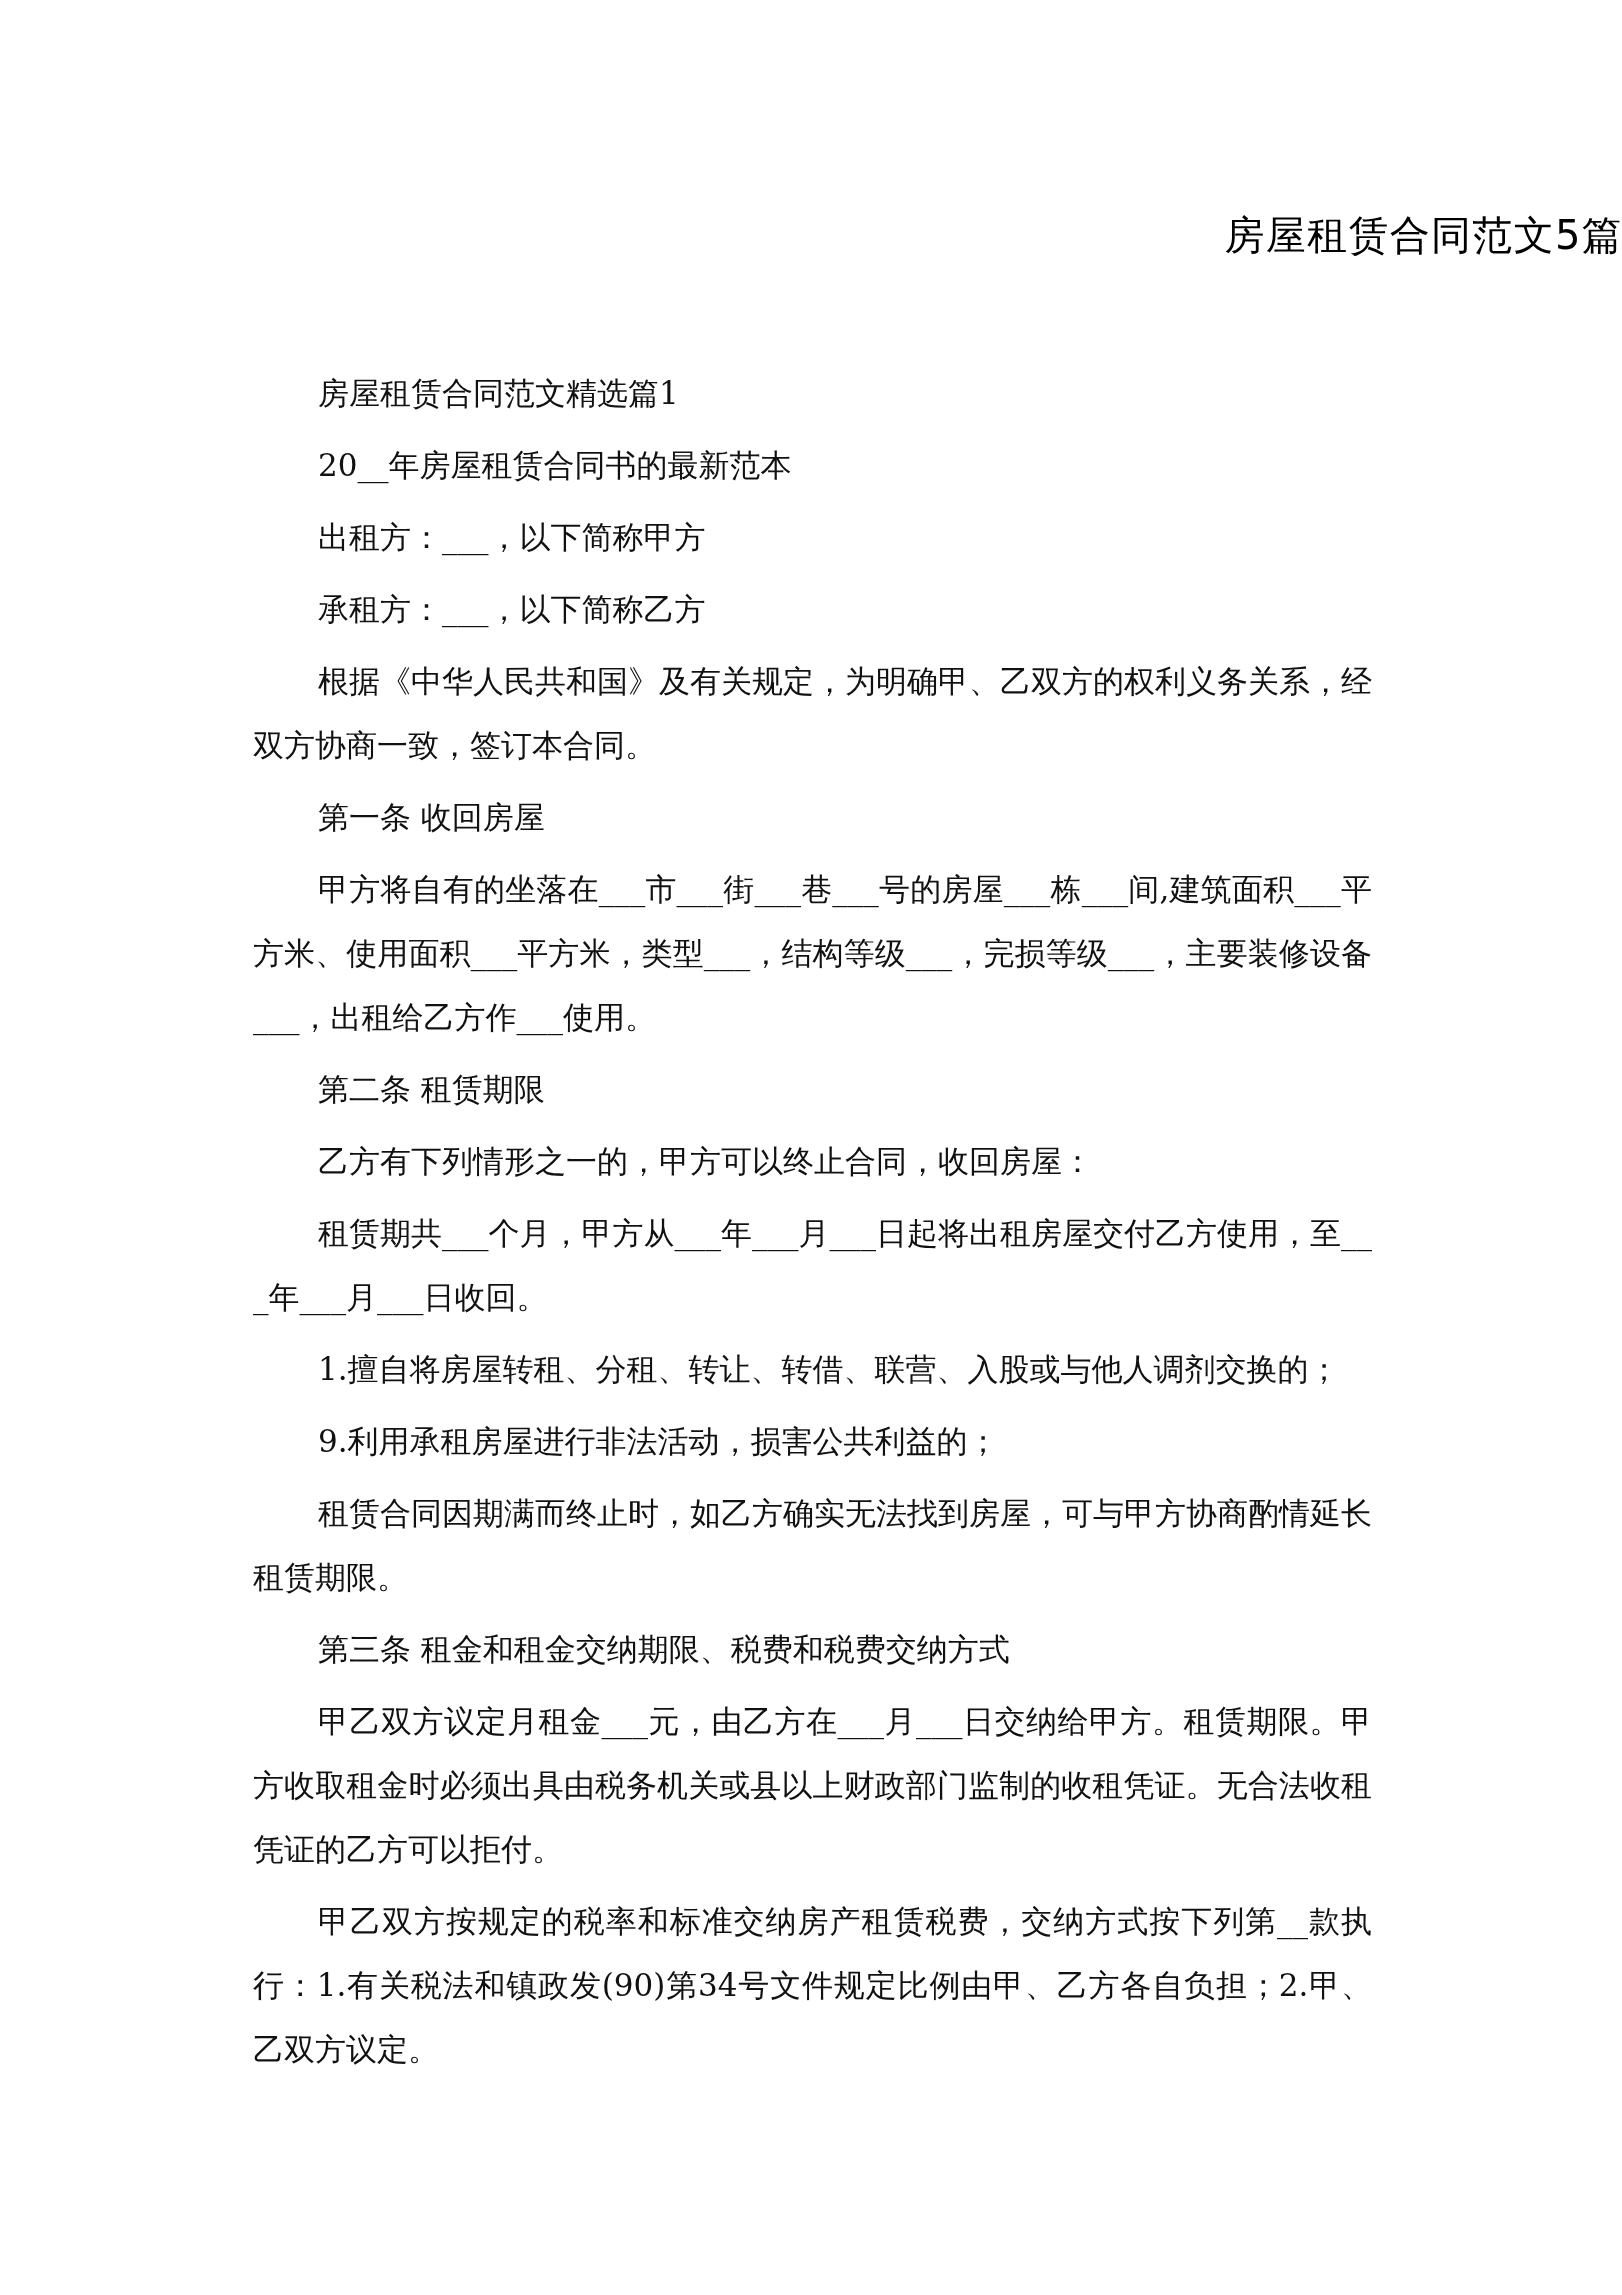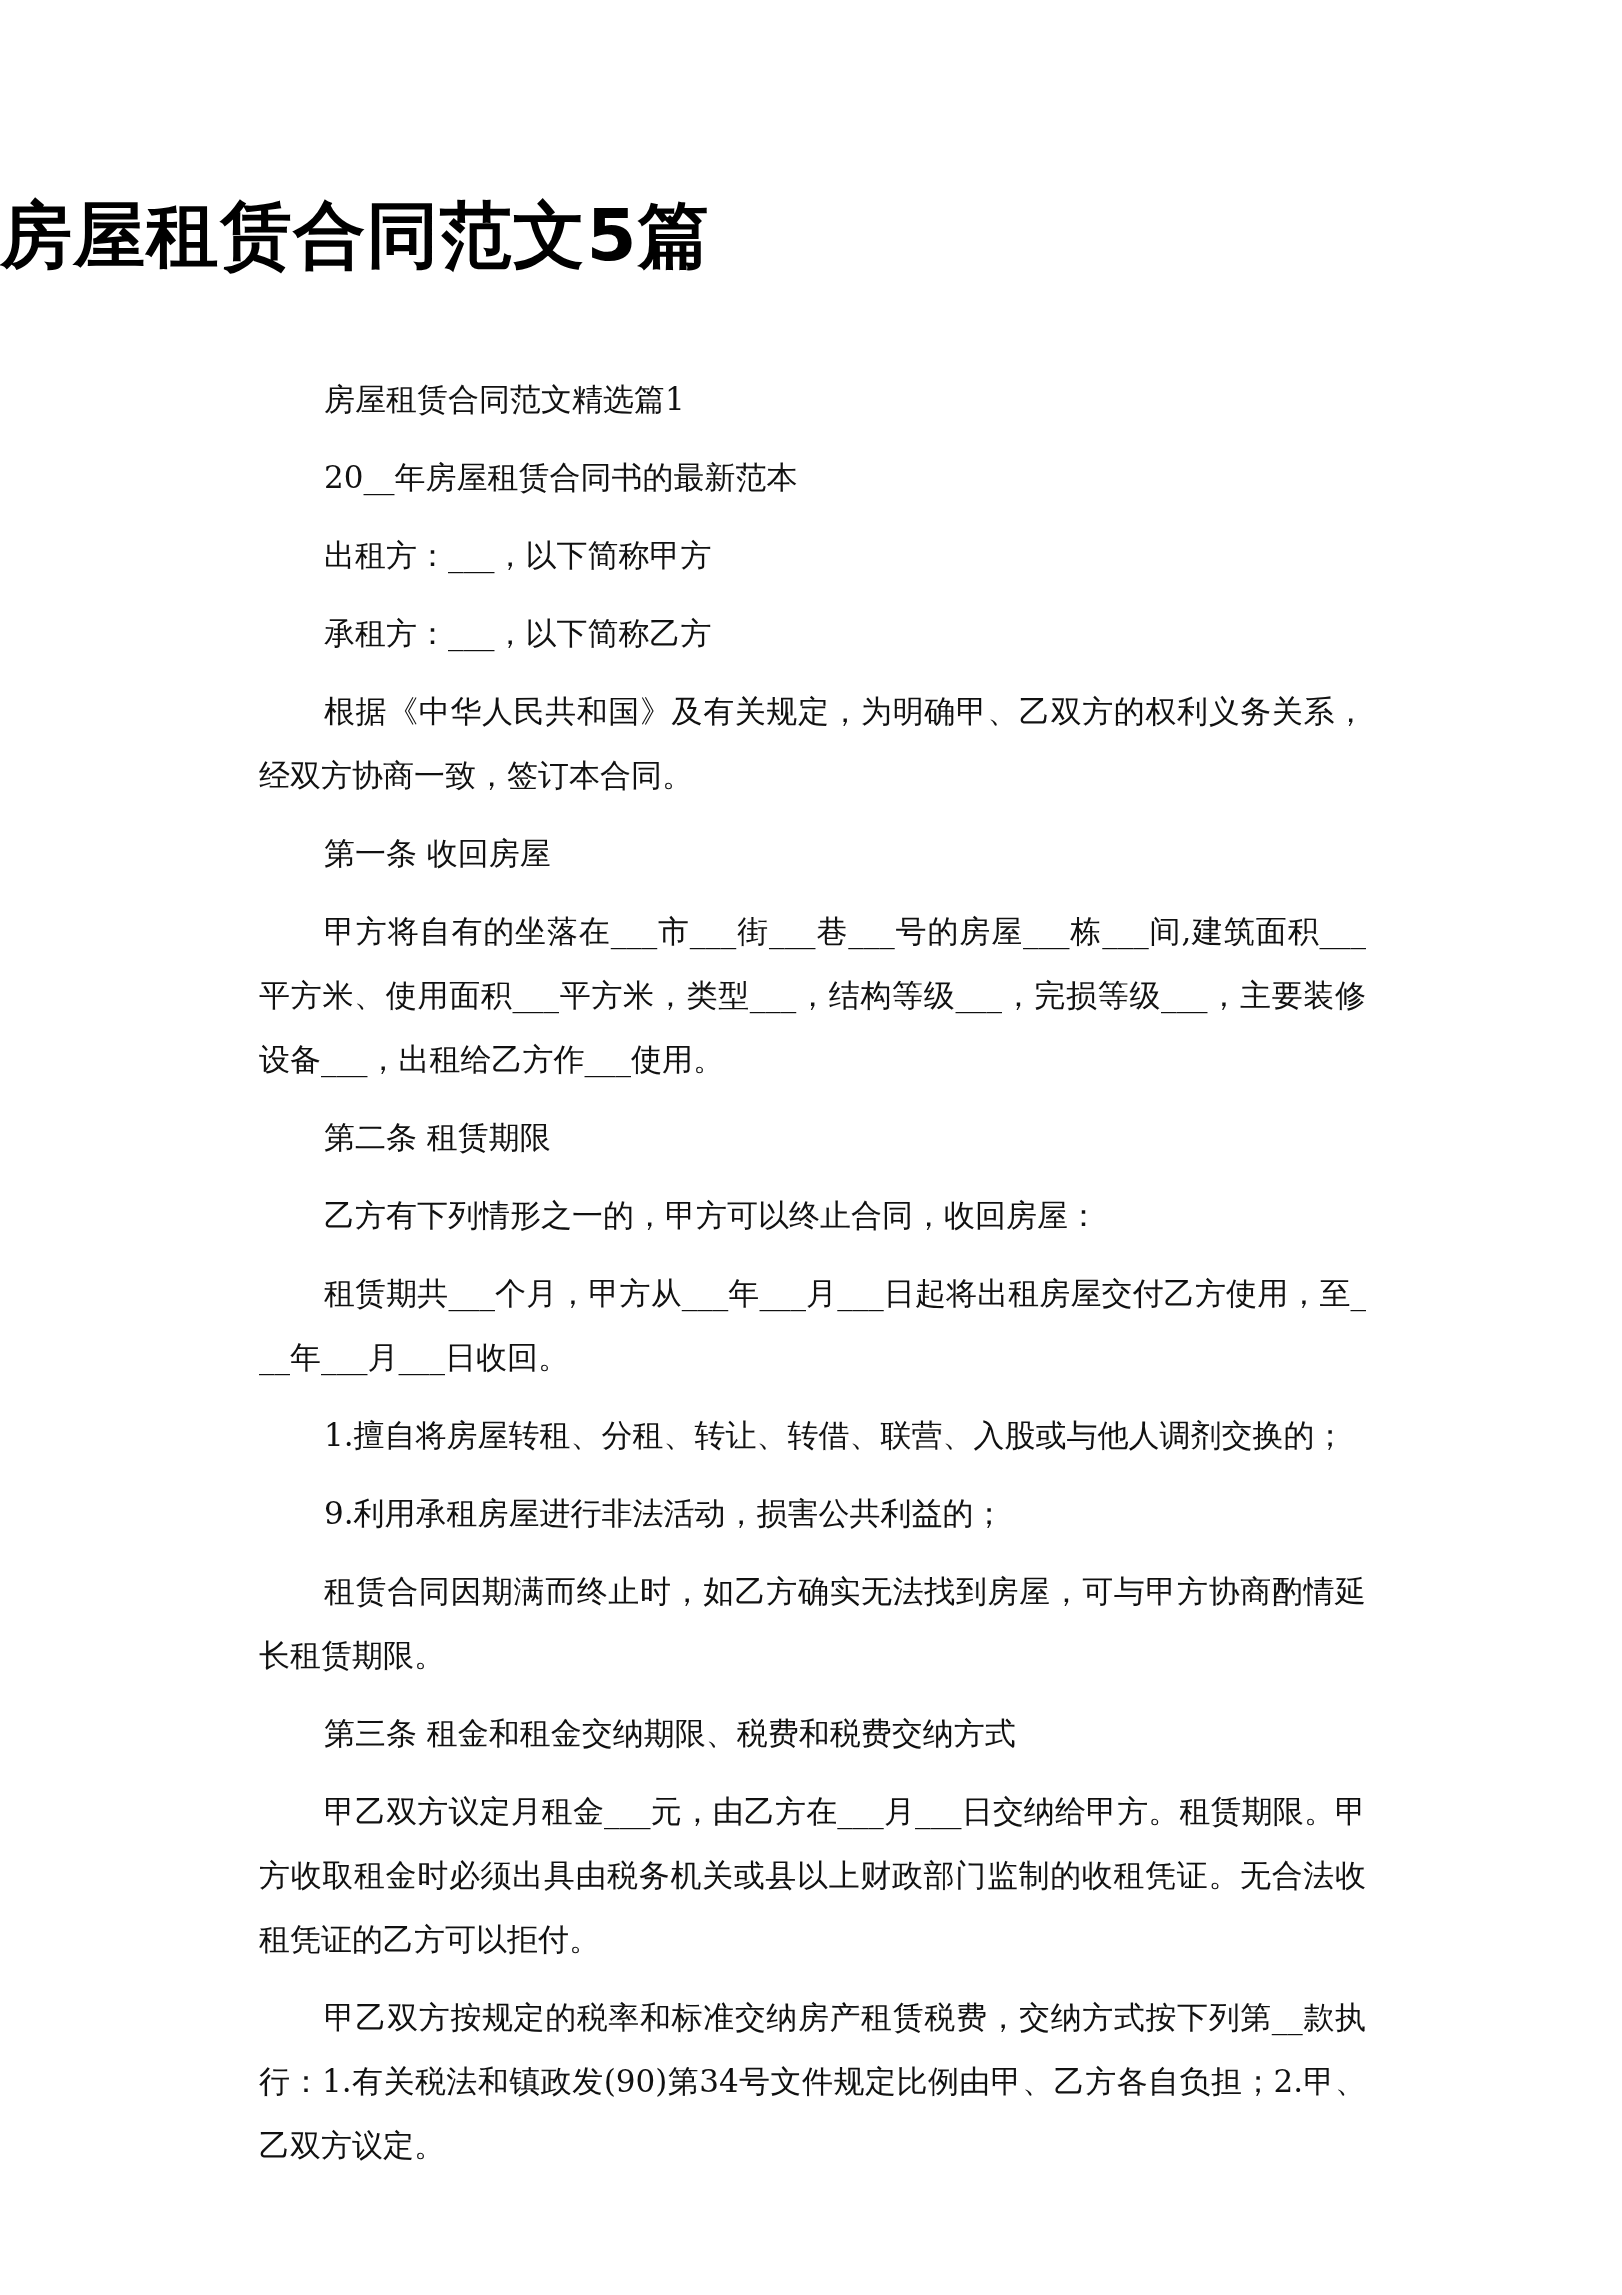--- a/index.html
+++ b/index.html
@@ -21,39 +21,39 @@
       top: 0;
       width: 1623px;
       height: 2295px;
       background: #ffffff;
     }
     .title {
       position: absolute;
       left: 0;
       top: 196px;
       width: 1623px;
-      text-align: left;
+      text-align: right;
       font-family: "DejaVu Sans", "Liberation Sans", sans-serif;
-      font-size: 72px;
+      font-size: 40px;
       line-height: 79px;
-      font-weight: bold;
+      font-weight: normal;
       letter-spacing: 1.3px;
       margin: 0;
       color: #000000;
     }
     .body {
       position: absolute;
       left: 245px;
       top: 353px;
       width: 1135px;
       font-size: 31px;
       line-height: 64px;
     }
     .para {
-      margin: 14px;
+      margin: 8px;
       text-indent: 65px;
       text-align: justify;
       text-justify: inter-character;
       word-break: break-all;
     }
   </style>
 </head>
 <body>
 
 <div class="page">

